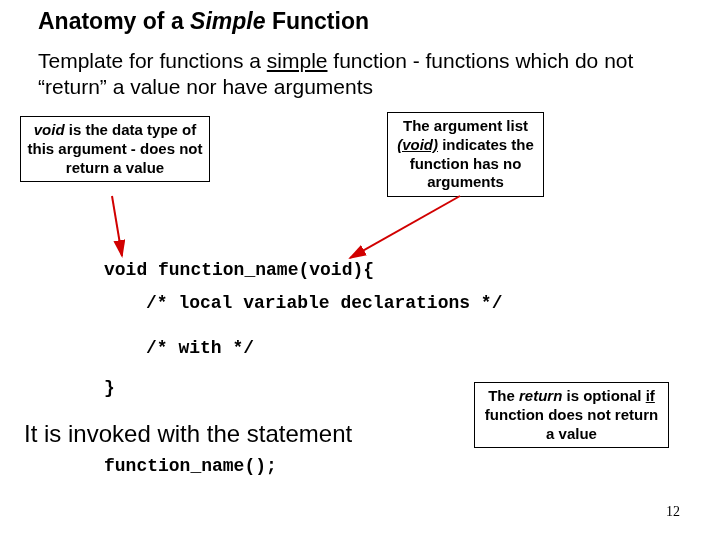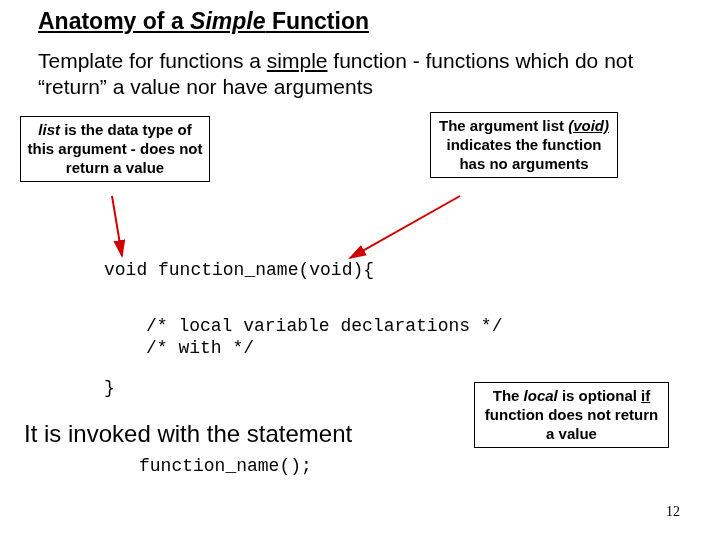--- a/index.html
+++ b/index.html
@@ -11,21 +11,20 @@
     font-family: Arial, Helvetica, sans-serif;
     position: relative;
     overflow: hidden;
   }
   .title {
     position: absolute;
     left: 38px;
     top: 8px;
     font-size: 23px;
     font-weight: bold;
-    text-decoration: underline;
   }
   .title .ital { font-style: italic; }
   .intro {
     position: absolute;
     left: 38px;
     top: 48px;
     width: 620px;
     font-size: 21px;
     line-height: 1.25;
   }
@@ -37,40 +36,40 @@
     text-align: center;
     font-size: 15px;
     font-weight: bold;
     line-height: 1.25;
     padding: 4px 6px;
   }
   .box .bi { font-style: italic; }
   .box .ulbi { font-style: italic; text-decoration: underline; }
   .box .ul { text-decoration: underline; }
   .box1 { left: 20px;  top: 116px; width: 190px; }
-  .box2 { left: 430px; top: 112px; width: 188px; }
+  .box2 { left: 387px; top: 112px; width: 157px; }
   .box3 { left: 474px; top: 382px; width: 195px; }
   .code {
     position: absolute;
     font-family: "Courier New", monospace;
     font-size: 18px;
-    font-weight: normal;
+    font-weight: bold;
     white-space: pre;
   }
   .c1 { left: 104px; top: 260px; }
-  .c2 { left: 146px; top: 316px; }
+  .c2 { left: 146px; top: 293px; }
   .c3 { left: 146px; top: 338px; }
   .c4 { left: 104px; top: 378px; }
   .invoke {
     position: absolute;
     left: 24px;
     top: 420px;
     font-size: 24px;
   }
-  .c5 { left: 104px; top: 456px; margin-left: 35px; }
+  .c5 { left: 104px; top: 456px; }
   .pagenum {
     position: absolute;
     right: 40px;
     bottom: 20px;
     font-size: 14px;
     font-family: Liberation Serif, serif;
   }
   svg.arrows {
     position: absolute;
     left: 0; top: 0;
@@ -83,29 +82,29 @@
 
 <div class="title">
   <span>Anatomy of a </span><span class="ital">Simple</span><span> Function</span>
 </div>
 
 <div class="intro">
   <span>Template for functions a </span><span class="ul">simple</span><span> function - functions which do not “return” a value nor have arguments</span>
 </div>
 
 <div class="box box1">
-  <span class="bi">list</span><span> is the data type of this argument - does not return a value</span>
+  <span class="bi">void</span><span> is the data type of this argument - does not return a value</span>
 </div>
 
 <div class="box box2">
   <span>The argument list </span><span class="ulbi">(void)</span><span> indicates the function has no arguments</span>
 </div>
 
 <div class="box box3">
-  <span>The </span><span class="bi">local</span><span> is optional </span><span class="ul">if</span><span> function does not return a value</span>
+  <span>The </span><span class="bi">return</span><span> is optional </span><span class="ul">if</span><span> function does not return a value</span>
 </div>
 
 <div class="code c1">void function_name(void){</div>
 <div class="code c2">/* local variable declarations */</div>
 <div class="code c3">/* with */</div>
 <div class="code c4">}</div>
 
 <div class="invoke">It is invoked with the statement</div>
 <div class="code c5">function_name();</div>
 

